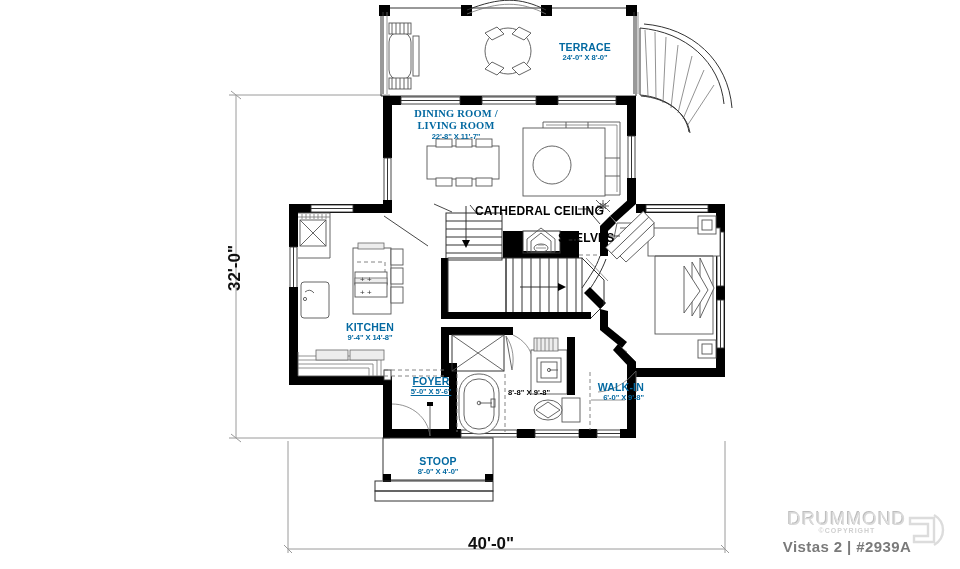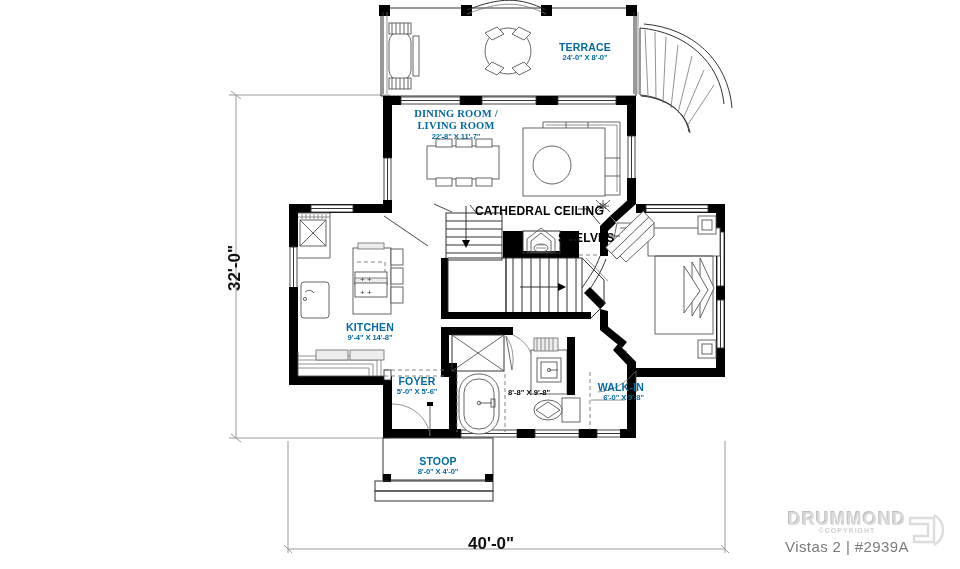--- a/index.html
+++ b/index.html
@@ -83,38 +83,38 @@
     position: absolute;
     right: 8px;
     bottom: 14px;
     width: 210px;
     text-align: center;
     user-select: none;
   }
   #watermark .wm-line1,
   #watermark .wm-line2 {
     font-size: 18px;
-    font-weight: bold;
+    font-weight: normal;
     letter-spacing: 1.2px;
     color: #d9d9d9;
     text-shadow: 1px 1px 0 #ffffff, -1px -1px 0 #bdbdbd;
     line-height: 1.02;
     white-space: nowrap;
   }
   #watermark .wm-copy {
     font-size: 7px;
     font-weight: bold;
     letter-spacing: 1px;
     color: #d0d0d0;
     text-shadow: 1px 1px 0 #fff;
     margin-top: -1px;
   }
   #watermark .wm-title {
     font-size: 15px;
-    font-weight: normal;
+    font-weight: bold;
     color: #7a7a7a;
     margin-top: 4px;
     letter-spacing: 0.4px;
     white-space: nowrap;
   }
   #watermark .wm-logo-wrap {
     position: absolute;
     right: 2px;
     top: 0px;
     width: 46px;
@@ -534,21 +534,21 @@
     <span class="rl-name two-line">LIVING ROOM</span>
     <span class="rl-dim">22'-8" X 11'-7"</span>
   </div>
 
   <div class="room-label" style="left:315px; top:322px; width:110px;">
     <span class="rl-name">KITCHEN</span>
     <span class="rl-dim">9'-4" X 14'-8"</span>
   </div>
 
 
-  <div class="room-label" style="left:382px; top:376px; width:70px;">
+  <div class="room-label" style="left:396px; top:376px; width:70px;text-decoration:underline;">
     <span class="rl-name">FOYER</span>
     <span class="rl-dim">5'-0" X 5'-6"</span>
   </div>
 
   <div class="room-label" style="left:562px; top:382px; width:82px;text-align:right;">
     <span class="rl-name">WALK-IN</span>
     <span class="rl-dim">6'-0" X 9'-8"</span>
   </div>
 
   <div class="room-label" style="left:388px; top:456px; width:100px;">

